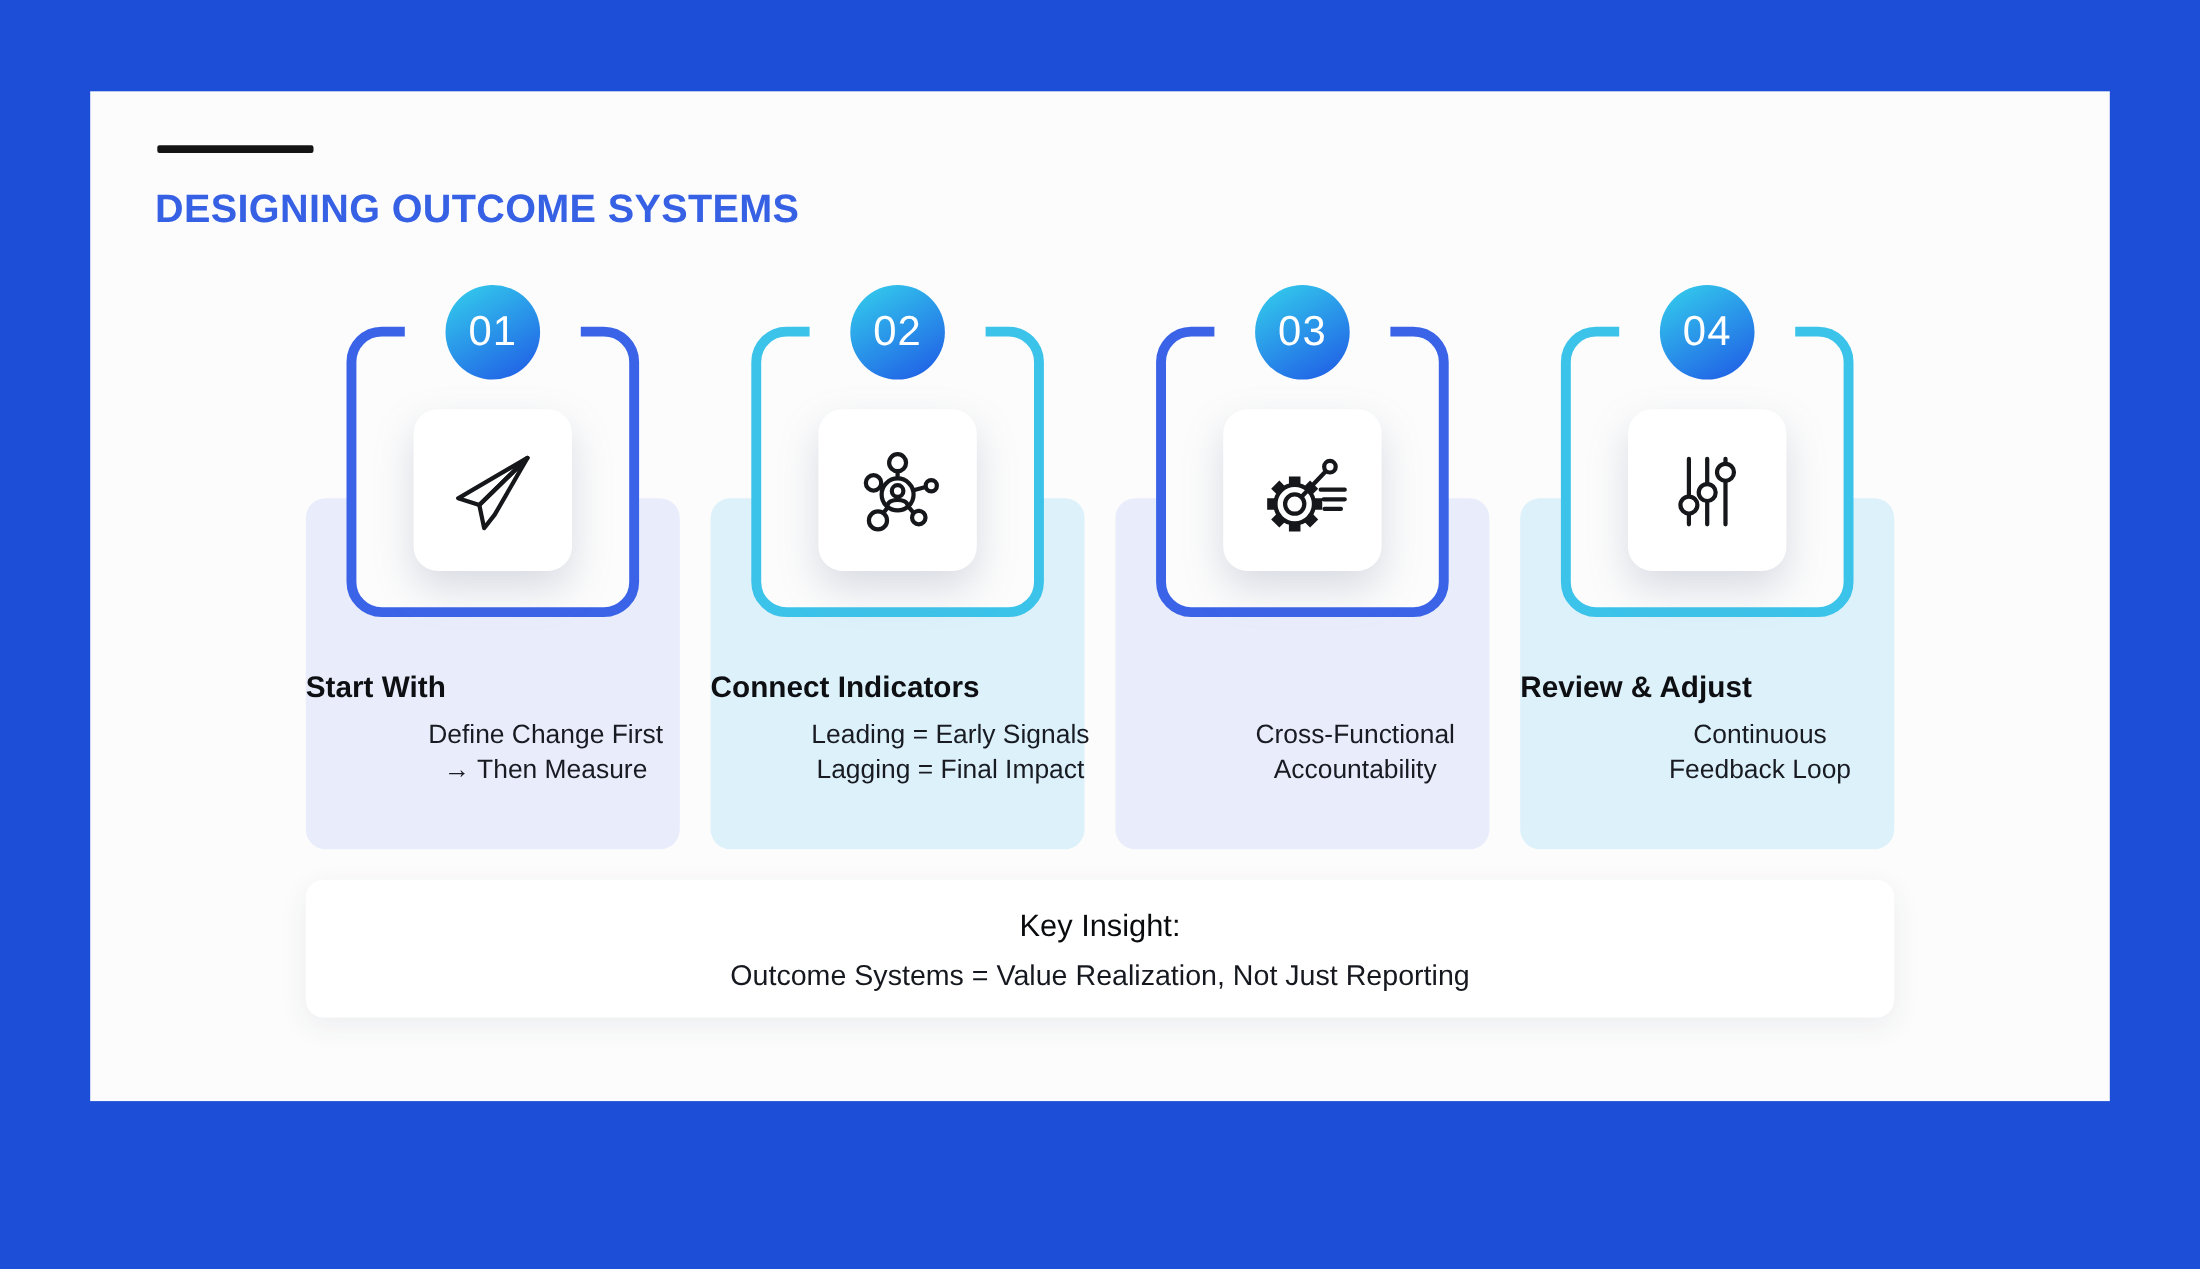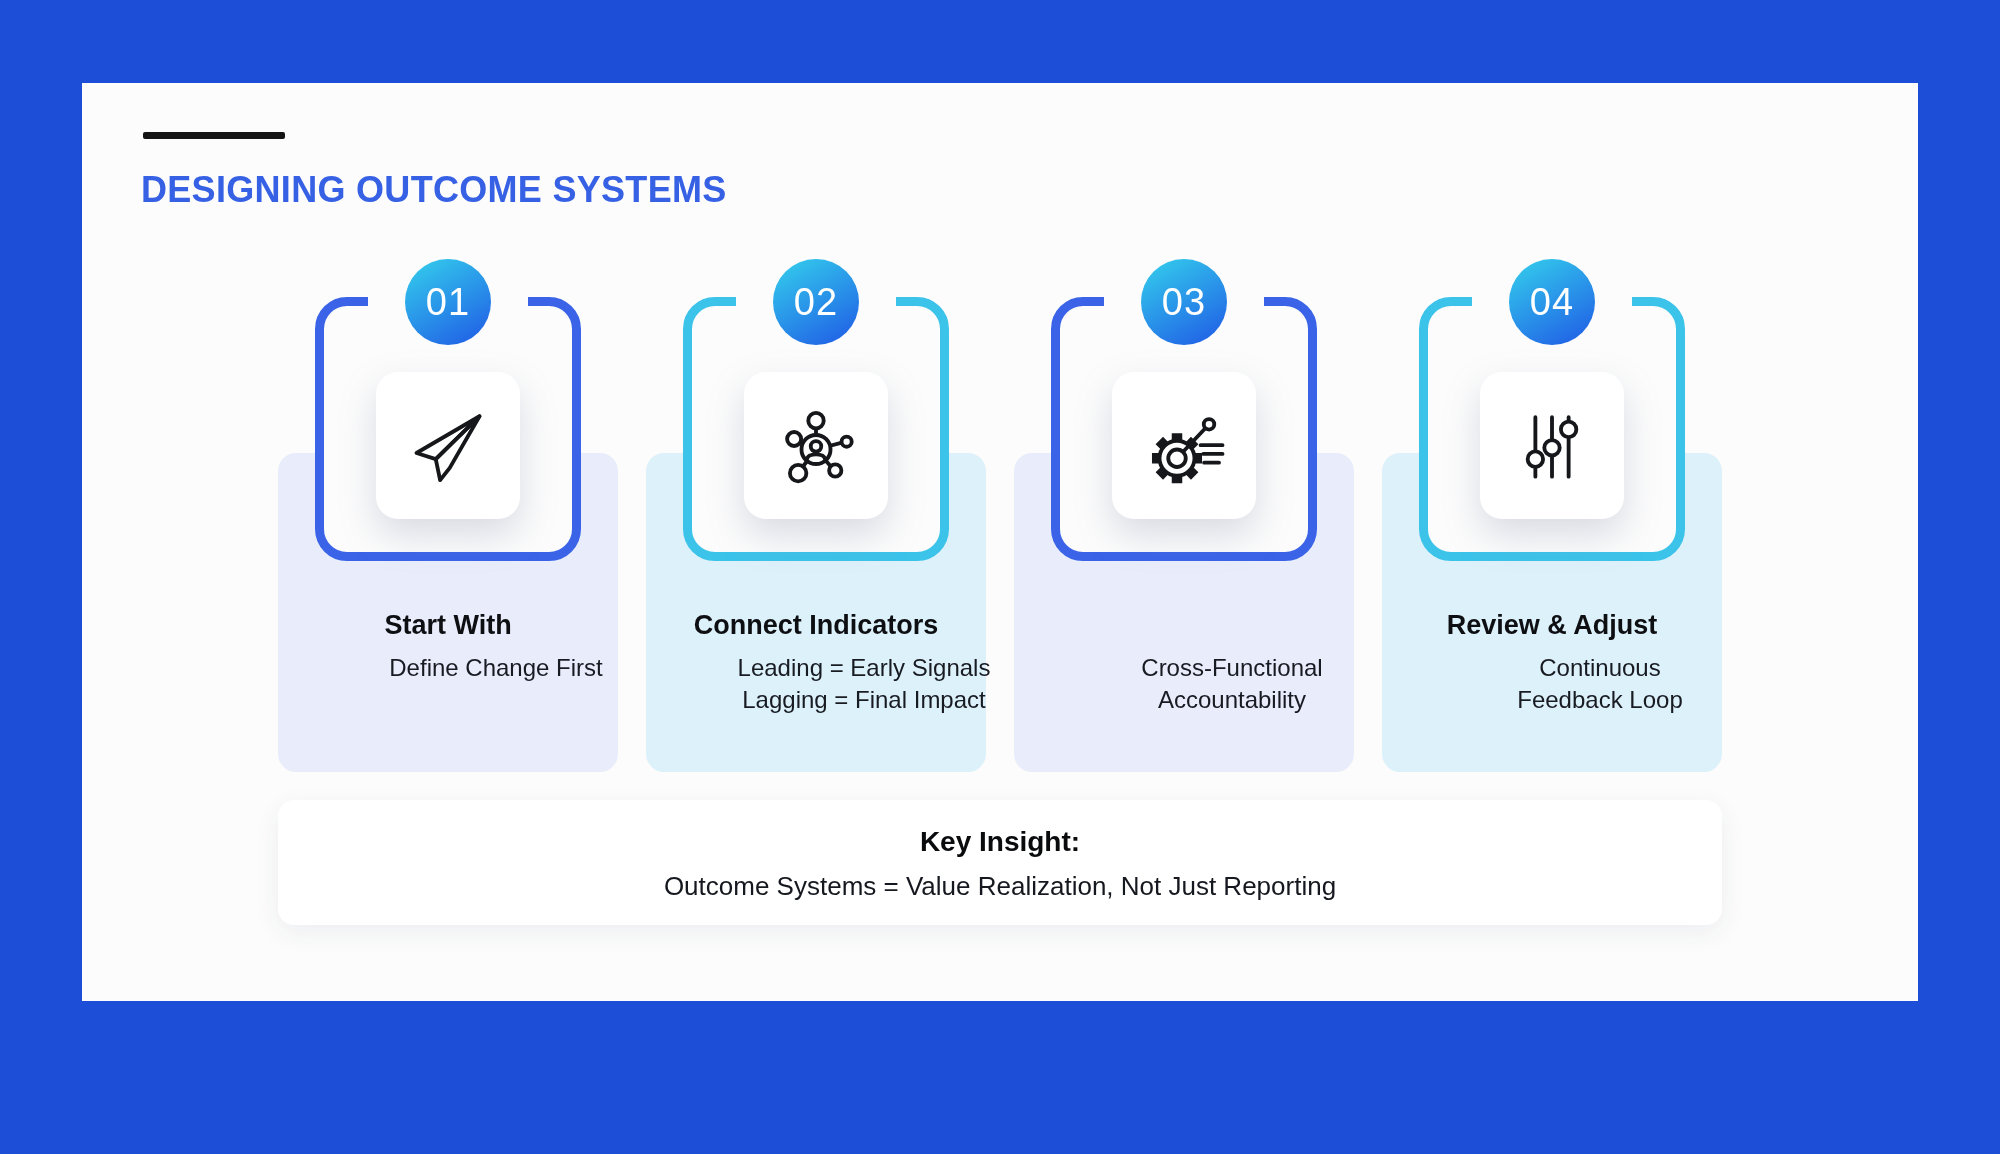--- a/index.html
+++ b/index.html
@@ -24,28 +24,28 @@
 
   .badge{position:absolute;left:127px;top:0;width:86px;height:86px;border-radius:50%;
          background:linear-gradient(150deg,#33CBEC 5%,#2164E6 90%);
          display:flex;align-items:center;justify-content:center;
          color:#fff;font-size:38px;font-weight:400;letter-spacing:1px;}
 
   .iconbox{position:absolute;left:98px;top:113px;width:144px;height:147px;border-radius:22px;background:#fff;
            box-shadow:0 16px 36px rgba(125,135,165,.28);display:flex;align-items:center;justify-content:center;}
   .iconbox svg{width:84px;height:84px;}
 
-  .step-title{position:absolute;left:0;top:351px;width:340px;text-align:center;
+  .step-title{position:absolute;left:0;top:351px;width:340px;
               font-size:27px;font-weight:700;color:#0E0F12;}
   .step-desc{position:absolute;left:0;top:393px;width:340px;text-align:center;
              font-size:24px;line-height:32px;color:#181B22;padding-left:48px;}
 
   .insight{position:absolute;left:196px;top:717px;width:1444px;height:125px;border-radius:16px;background:#fff;
            box-shadow:0 8px 26px rgba(40,50,80,.07);text-align:center;}
-  .insight-title{margin-top:26px;font-size:28px;font-weight:700;color:#0A0B0D;}
+  .insight-title{margin-top:26px;font-size:28px;font-weight:400;color:#0A0B0D;}
   .insight-text{margin-top:13px;font-size:26px;color:#15181E;}
 
   .ic{stroke:#15171A;fill:none;stroke-width:2.2;stroke-linecap:round;stroke-linejoin:round;}
   .icfill{fill:#fff;stroke:#15171A;stroke-width:2.2;}
   .teeth{stroke:#15171A;stroke-width:6;stroke-linecap:butt;}
 </style>
 </head>
 <body>
 
 <div class="canvas">
@@ -61,20 +61,21 @@
       <div class="badge">01</div>
       <div class="iconbox">
         <svg viewBox="0 0 48 48">
           <path class="ic" d="M42 7 L6 28 L17 31.5 Z"></path>
           <path class="ic" d="M42 7 L17 31.5 L19.5 43.5 L25 36.5 Z"></path>
         </svg>
       </div>
       <div class="step-title">Start With</div>
       <div class="step-desc">
         <div>Define Change First</div>
+        <div>→ Then Measure</div>
       </div>
     </div>
 
     <div class="step c2 cyan">
       <div class="panel"></div>
       <div class="frame"></div>
       <div class="frame-mask"></div>
       <div class="badge">02</div>
       <div class="iconbox">
         <svg viewBox="0 0 48 48">

